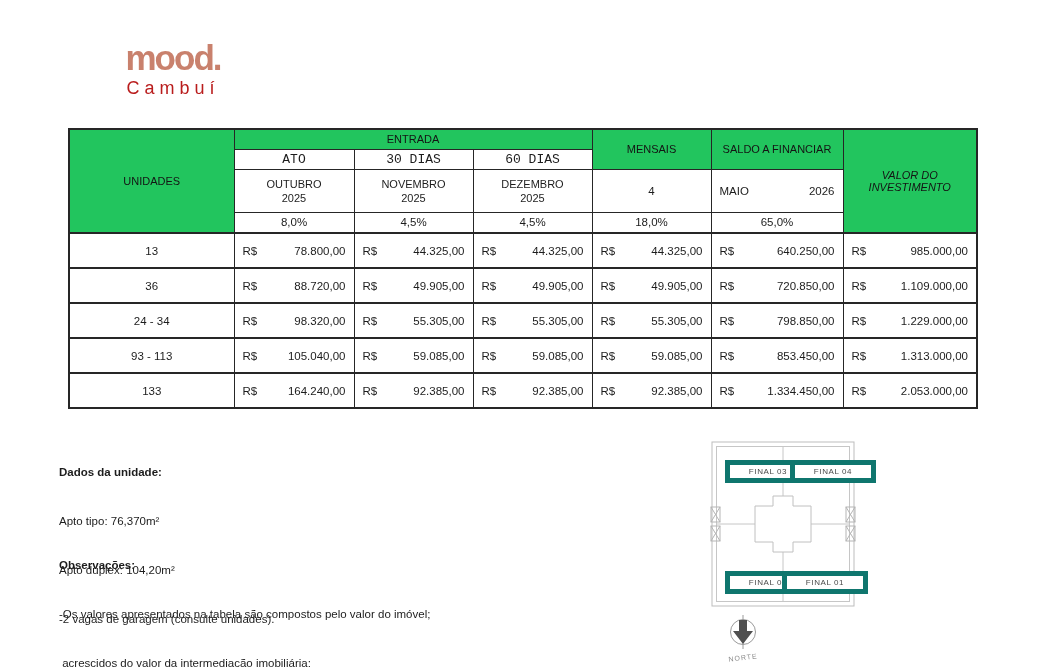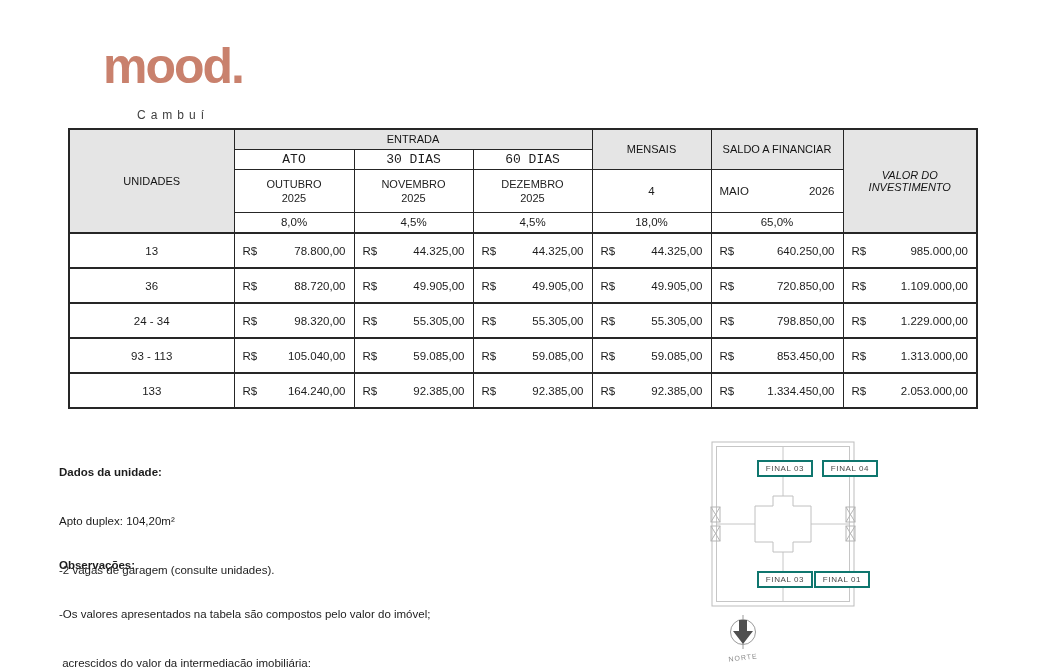--- a/index.html
+++ b/index.html
@@ -2,44 +2,44 @@
 <html><head>
 <meta charset="utf-8">
 <style>
   html,body { margin:0; padding:0; background:#ffffff; }
   .page {
     position:relative; width:1064px; height:667px; background:#ffffff;
     font-family:"Liberation Sans", sans-serif; color:#1c1c1c; overflow:hidden;
   }
   
   .brand { position:absolute; left:84px; top:40px; width:178px; text-align:center; }
-  .brand-name { font-size:50px; font-weight:bold; color:#c9816d; letter-spacing:-2px; line-height:1.05; }
-  .brand-sub { font-size:12px; color:#404040; letter-spacing:5px; margin-top:15px; }
+  .brand-name { font-size:35px; font-weight:bold; color:#c9816d; letter-spacing:-2px; line-height:1.05; }
+  .brand-sub { font-size:18px; color:#b91c1c; letter-spacing:5px; margin-top:1px; }
   
   .page-title { position:absolute; left:0; top:30px; width:1040px; text-align:center;
     font-size:17.5px; font-weight:bold; color:#161616; }
   
   .tbl { position:absolute; left:68px; top:128px; border-collapse:collapse; table-layout:fixed;
     border:2px solid #262626; font-size:11.5px; color:#1c1c1c; }
   .tbl td, .tbl th { border:1px solid #262626; padding:0; text-align:center; vertical-align:middle; font-weight:normal; overflow:hidden; }
-  .gray { background:#e5e5e5; font-weight:bold; font-size:11px; color:#141414; }
+  .gray { background:#22c55e; font-weight:bold; font-size:11px; color:#141414; }
   .hdr-sm { font-size:13px;font-family:Liberation Mono, monospace; }
   tr.hr1 { height:20px; } tr.hr2 { height:20px; } tr.hr3 { height:43px; } tr.hr4 { height:21px; }
   tr.data { height:35px; }
   tr.data td { border-top:2px solid #262626; }
   .money { display:flex; justify-content:space-between; align-items:center; padding:0 8px; }
   .twoline span { display:block; line-height:14px; font-size:11px; }
   
   .txtblock { position:absolute; left:59px; font-size:11.5px; line-height:16.4px; color:#1c1c1c; white-space:pre-wrap; }
   .txtblock .blk-title { font-weight:bold; }
   
   .plan { position:absolute; left:710px; top:440px; width:146px; height:168px; }
   .plan svg { position:absolute; left:0; top:0; }
-  .plan-label { position:absolute; border:2px solid #0f766e; background:#ffffff; color:#4a4a4a;
-    font-size:8px; letter-spacing:0.6px; padding:2px 0; width:52px; text-align:center;margin-left:32px; }
+  .plan-label { position:absolute; border:5px solid #0f766e; background:#ffffff; color:#4a4a4a;
+    font-size:8px; letter-spacing:0.6px; padding:2px 12px; width:52px; text-align:center; }
   
   .compass { position:absolute; left:714px; top:614px; width:58px; text-align:center; }
   .compass-label { font-size:7px; color:#8a8a8a; letter-spacing:1px; transform:rotate(-7deg); margin-top:-2px; }
 </style>
 </head>
 <body>
 
 <div class="page">
 
   <div class="brand">
@@ -293,20 +293,21 @@
               <span>R$</span>
               <span>2.053.000,00</span>
             </div>
           </td>
       </tr>
     </tbody>
   </table>
 
   <div class="txtblock" style="top:431px;">
     <div class="blk-title">Dados da unidade:</div>
+    <div>Apto tipo: 76,370m²</div>
     <div>Apto duplex: 104,20m²</div>
     <div>-2 vagas de garagem (consulte unidades).</div>
   </div>
 
   <div class="txtblock" style="top:524px;">
     <div class="blk-title">Observações:</div>
     <div>-Os valores apresentados na tabela são compostos pelo valor do imóvel;</div>
     <div> acrescidos do valor da intermediação imobiliária;</div>
     
     

